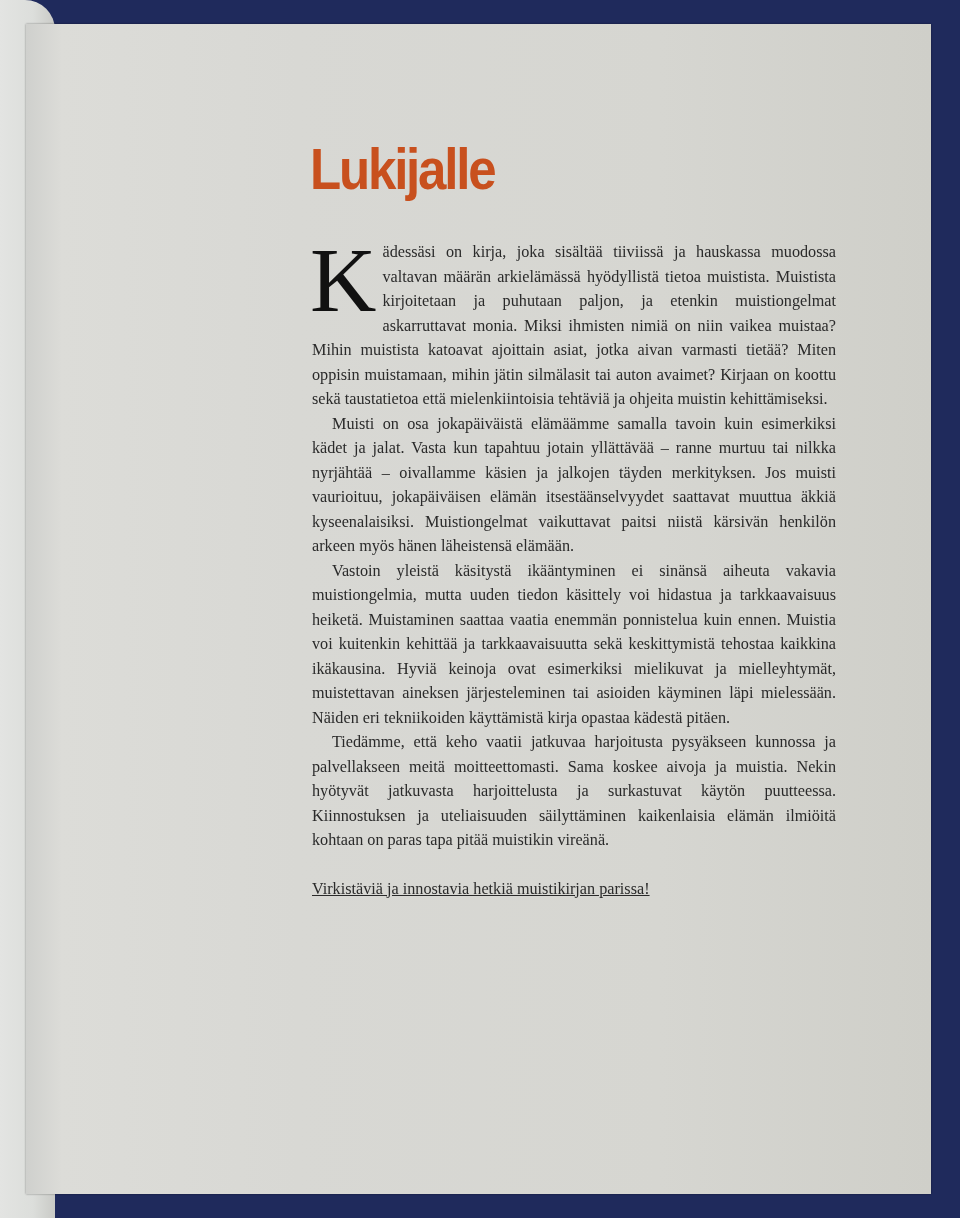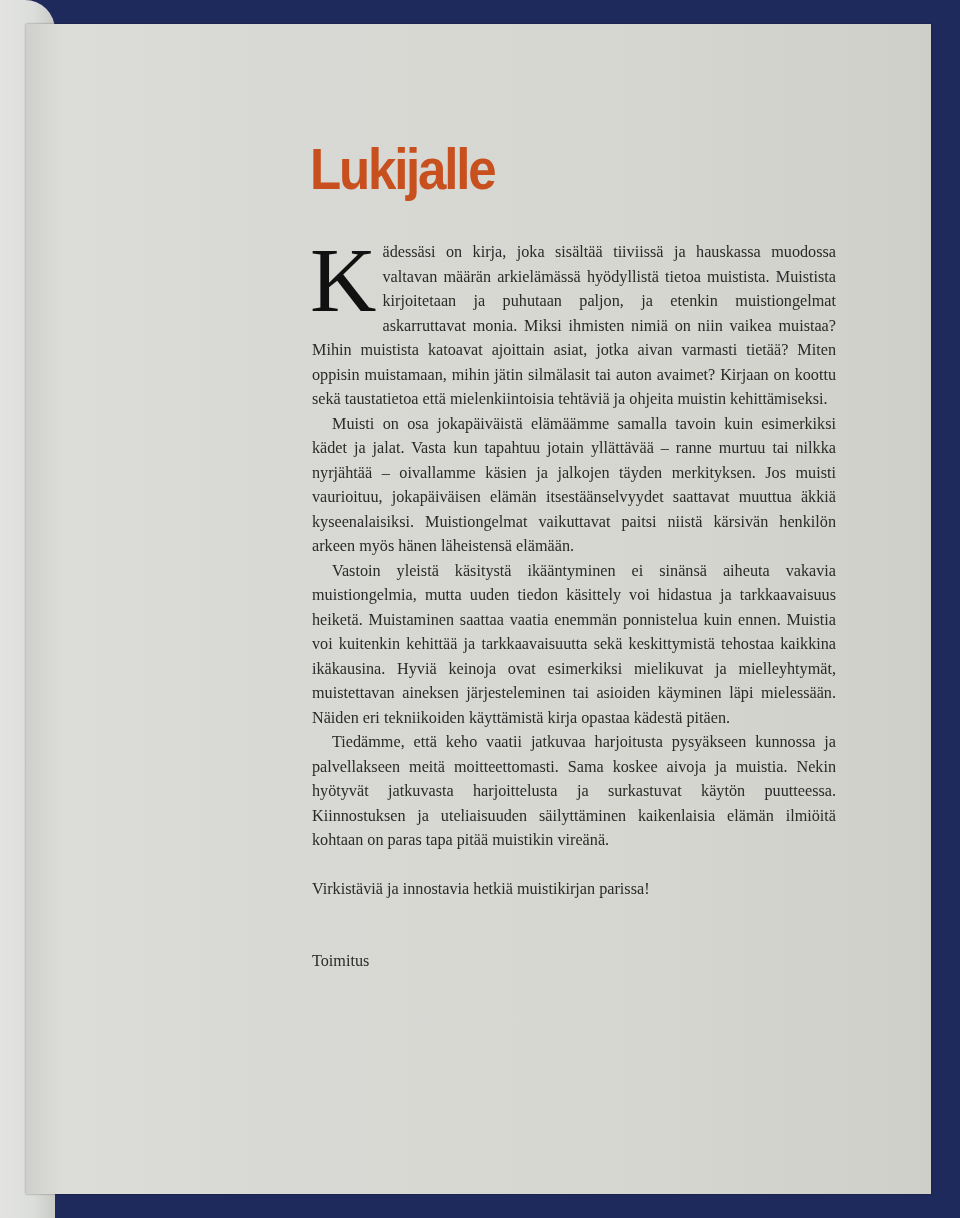--- a/index.html
+++ b/index.html
@@ -28,31 +28,30 @@
       position:absolute; left:312px; top:240px; width:524px;
       font-size:16.2px; line-height:24.5px; color:#2a2a2a;
       text-align:justify; hyphens:manual;
     }
     .body-text p { margin:0; text-indent:20px; }
     .body-text p.first { text-indent:0; }
     .dropcap {
       float:left; font-size:92px; line-height:72px; margin:4px 6px 0 -2px;
       color:#111; font-family:"Liberation Serif", serif;
     }
-    .closing { margin-top:24px !important; text-indent:0 !important; }
+    .closing { margin-top:24px !important; text-indent:0 !important;text-decoration:underline; }
     .signature { margin-top:48px !important; text-indent:0 !important; }
   </style>
 </head>
 <body>
 
 <div class="left-edge"></div>
 <div class="page"></div>
 
 <h1 class="title">Lukijalle</h1>
 
 <div class="body-text">
   <p class="first"><span class="dropcap">K</span><span>ädessäsi on kirja, joka sisältää tiiviissä ja hauskassa muodossa valtavan määrän arkielämässä hyödyllistä tietoa muistista. Muistista kirjoitetaan ja puhutaan paljon, ja etenkin muistiongelmat askarruttavat monia. Miksi ihmisten nimiä on niin vaikea muistaa? Mihin muistista katoavat ajoittain asiat, jotka aivan varmasti tietää? Miten oppisin muistamaan, mihin jätin silmälasit tai auton avaimet? Kirjaan on koottu sekä taustatietoa että mielenkiintoisia tehtäviä ja ohjeita muistin kehittämiseksi.</span></p>
   <p>Muisti on osa jokapäiväistä elämäämme samalla tavoin kuin esimerkiksi kädet ja jalat. Vasta kun tapahtuu jotain yllättävää – ranne murtuu tai nilkka nyrjähtää – oivallamme käsien ja jalkojen täyden merkityksen. Jos muisti vaurioituu, jokapäiväisen elämän itsestäänselvyydet saattavat muuttua äkkiä kyseenalaisiksi. Muistiongelmat vaikuttavat paitsi niistä kärsivän henkilön arkeen myös hänen läheistensä elämään.</p>
   <p>Vastoin yleistä käsitystä ikääntyminen ei sinänsä aiheuta vakavia muistiongelmia, mutta uuden tiedon käsittely voi hidastua ja tarkkaavaisuus heiketä. Muistaminen saattaa vaatia enemmän ponnistelua kuin ennen. Muistia voi kuitenkin kehittää ja tarkkaavaisuutta sekä keskittymistä tehostaa kaikkina ikäkausina. Hyviä keinoja ovat esimerkiksi mielikuvat ja mielleyhtymät, muistettavan aineksen järjesteleminen tai asioiden käyminen läpi mielessään. Näiden eri tekniikoiden käyttämistä kirja opastaa kädestä pitäen.</p>
   <p>Tiedämme, että keho vaatii jatkuvaa harjoitusta pysyäkseen kunnossa ja palvellakseen meitä moitteettomasti. Sama koskee aivoja ja muistia. Nekin hyötyvät jatkuvasta harjoittelusta ja surkastuvat käytön puutteessa. Kiinnostuksen ja uteliaisuuden säilyttäminen kaikenlaisia elämän ilmiöitä kohtaan on paras tapa pitää muistikin vireänä.</p>
   <p class="closing">Virkistäviä ja innostavia hetkiä muistikirjan parissa!</p>
-  <p class="signature">Toimitus</p>
 </div>
 
 </body></html>

